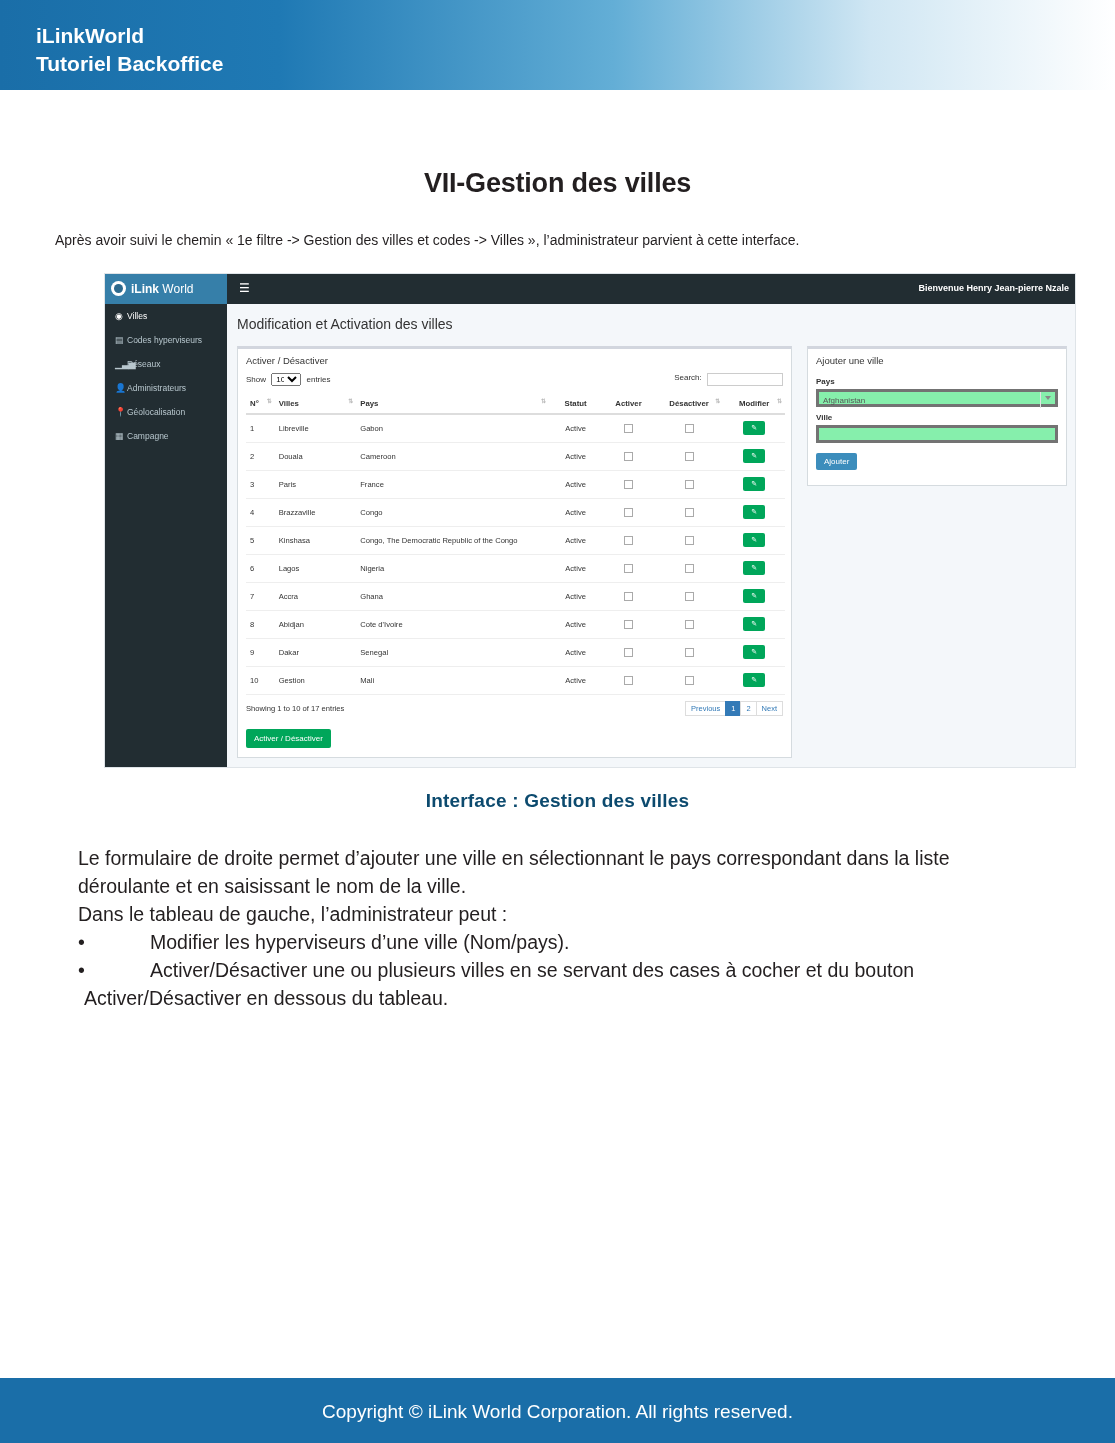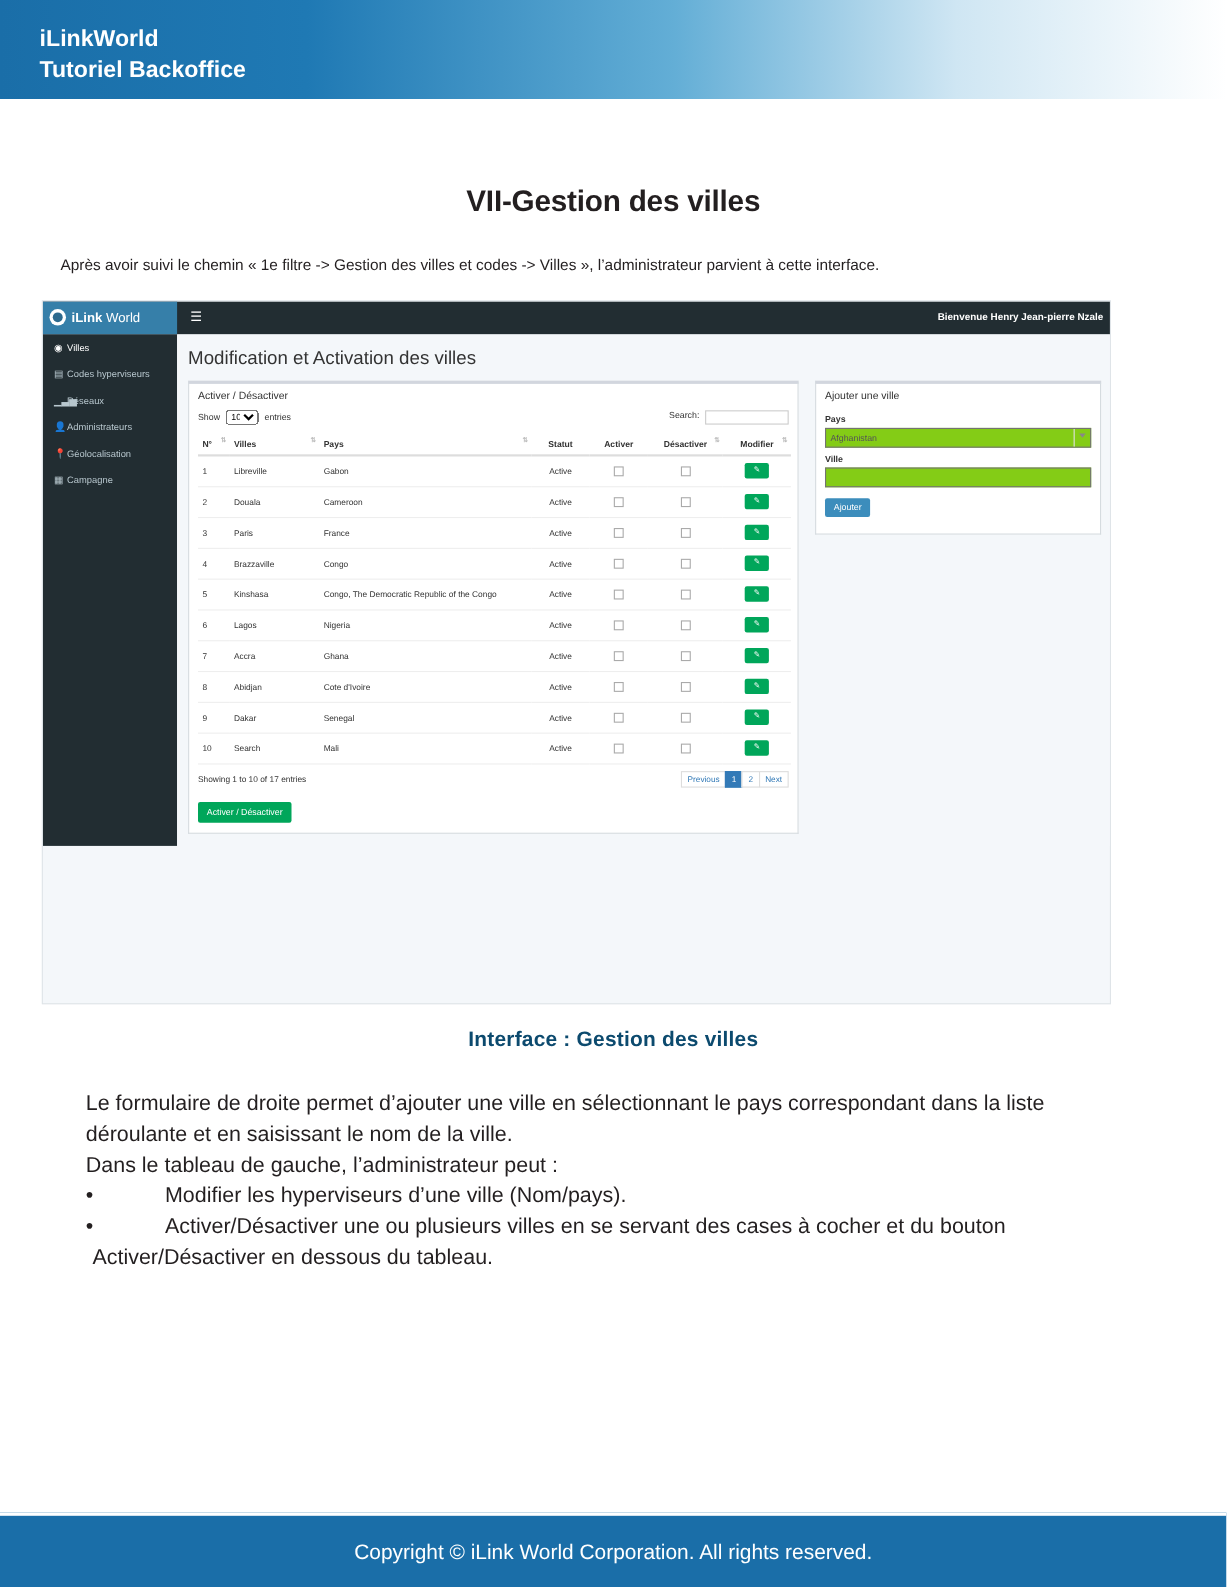--- a/index.html
+++ b/index.html
@@ -52,23 +52,23 @@
   .intro {
     margin: 28px 55px 0 55px;
     font-size: 14px;
     line-height: 27px;
     color: #231f20;
   }
 
   
   .shot {
     position: relative;
-    margin: 19px 0 0 38px;
+    margin: 19px 0 0 104px;
     width: 972px;
-    height: 640px;
+    height: 495px;
     background: #f4f7fa;
     border: 1px solid #dfe4e8;
     overflow: hidden;
     font-family: "Liberation Sans", sans-serif;
   }
 
   
   .shot .topbar {
     position: absolute; top: 0; left: 0;
     width: 972px; height: 30px;
@@ -143,21 +143,21 @@
   .shot .side-item.active .ico { color: #fff; }
 
   
   .shot .main {
     position: absolute;
     top: 30px; left: 122px;
     width: 850px; height: 465px;
     background: #f4f7fa;
   }
   .shot .main-title {
-    font-size: 17px;
+    font-size: 14px;
     color: #333;
     padding: 12px 0 0 10px;
   }
 
   .panel {
     position: absolute;
     background: #fff;
     border: 1px solid #d5dbdf;
     border-top: 3px solid #d2d6de;
   }
@@ -278,22 +278,22 @@
     font-size: 8px;
     font-weight: bold;
     color: #333;
     margin: 6px 0 3px 8px;
   }
   .form-select, .form-input {
     display: block;
     margin: 0 8px;
     width: 242px;
     height: 18px;
-    border: 1px solid #737373;
-    background: #84cc16;
+    border: 3px solid #737373;
+    background: #86efac;
     font-size: 8px;
     color: #555;
     padding: 0 4px;
     line-height: 18px;
     position: relative;
   }
   .form-select .caret {
     position: absolute;
     right: 4px; top: 4px;
     width: 0; height: 0;
@@ -508,21 +508,21 @@
               <td>9</td>
               <td>Dakar</td>
               <td>Senegal</td>
               <td class="ctr">Active</td>
               <td class="ctr"><span class="chk"></span></td>
               <td class="ctr"><span class="chk"></span></td>
               <td class="ctr"><span class="btn-edit">✎</span></td>
             </tr>
             <tr>
               <td>10</td>
-              <td>Search</td>
+              <td>Gestion</td>
               <td>Mali</td>
               <td class="ctr">Active</td>
               <td class="ctr"><span class="chk"></span></td>
               <td class="ctr"><span class="chk"></span></td>
               <td class="ctr"><span class="btn-edit">✎</span></td>
             </tr>
           </tbody>
         </table>
 
         <div class="tbl-footer">

